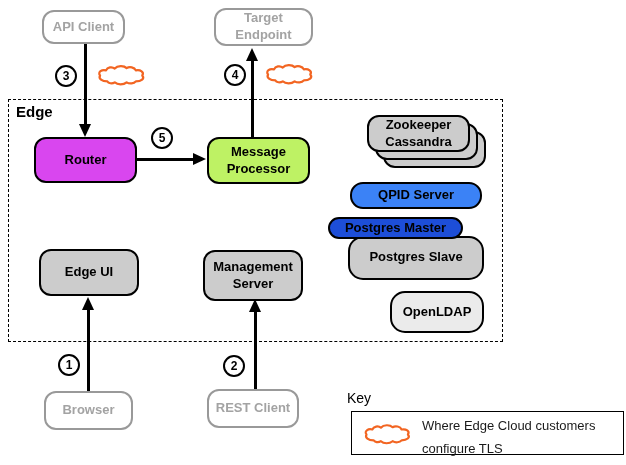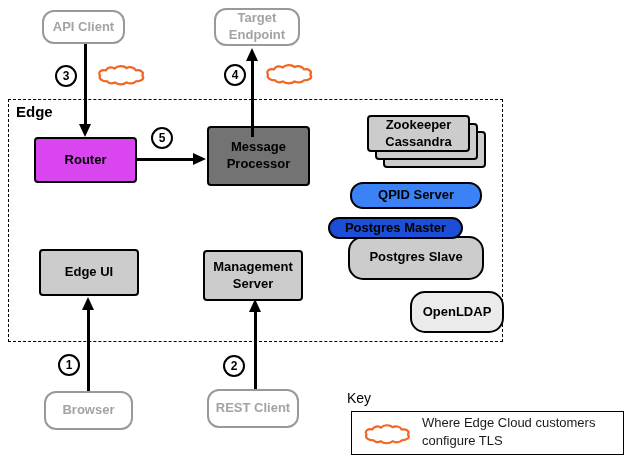--- a/index.html
+++ b/index.html
@@ -6,21 +6,21 @@
   #canvas{
     position:relative;width:626px;height:465px;background:#fff;overflow:hidden;
     font-family:"Liberation Sans",sans-serif;
   }
   
   .edge-box{position:absolute;left:8px;top:99px;width:495px;height:243px;
     border:1.5px dashed #000;box-sizing:border-box;z-index:0;}
   .edge-label{position:absolute;left:16px;top:103px;font-size:15px;font-weight:bold;color:#000;z-index:1;}
   
   .node{position:absolute;box-sizing:border-box;background:#ccc;border:2.5px solid #000;
-    border-radius:4px;display:flex;flex-direction:column;align-items:center;justify-content:center;
+    border-radius:12px;display:flex;flex-direction:column;align-items:center;justify-content:center;
     text-align:center;font-weight:bold;font-size:13px;color:#000;line-height:1.3;z-index:2;}
   .pill{border-radius:15px;}
   
   .external{background:#fff;border:2px solid #999;border-radius:12px;color:#a3a3a3;z-index:2;}
   .light{background:#ebebeb;}
   
   .vline,.hline{position:absolute;background:#000;z-index:3;}
   .vline{width:2.5px;}
   .hline{height:2.5px;}
   .ah-down{position:absolute;width:0;height:0;border-left:6px solid transparent;
@@ -34,47 +34,47 @@
     border:2px solid #000;box-sizing:border-box;display:flex;align-items:center;justify-content:center;
     font-size:12px;font-weight:bold;color:#000;z-index:4;}
   
   .cloud{position:absolute;z-index:4;overflow:visible;}
   .cloud path{fill:#fff;stroke:#f26522;stroke-width:2.4;stroke-linejoin:round;}
   
   .key-title{position:absolute;left:347px;top:390px;font-size:14px;color:#000;z-index:2;}
   .key-box{position:absolute;left:351px;top:411px;width:273px;height:44px;border:1.5px solid #000;
     box-sizing:border-box;background:#fff;display:flex;align-items:center;z-index:2;}
   .key-cloud-slot{position:absolute;left:10px;top:11px;}
-  .key-text{position:absolute;left:70px;top:2px;width:200px;font-size:13px;color:#1a1a1a;line-height:18px;}
+  .key-text{position:absolute;left:70px;top:2px;width:200px;font-size:13px;color:#1a1a1a;line-height:23px;}
 </style>
 </head>
 <body>
 
 <div id="canvas">
 
   <div class="edge-box"></div>
   <div class="edge-label">Edge</div>
 
   <div class="node external" style="left: 42px; top: 10px; width: 83px; height: 34px; border-color: rgb(153, 153, 153); color: rgb(163, 163, 163); justify-content: center;">
     <span>API Client</span>
   </div>
-  <div class="node external" style="left: 214px; top: 8px; width: 86px; height: 38px; padding: 0px 8px; border-color: rgb(153, 153, 153); color: rgb(163, 163, 163);">
+  <div class="node external" style="left: 214px; top: 8px; width: 99px; height: 38px; padding: 0px 8px; border-color: rgb(153, 153, 153); color: rgb(163, 163, 163);">
     <span>Target Endpoint</span>
   </div>
   <div class="node external" style="left: 44px; top: 391px; width: 89px; height: 39px; border-color: rgb(153, 153, 153); color: rgb(163, 163, 163);">
     <span>Browser</span>
   </div>
   <div class="node external" style="left: 207px; top: 389px; width: 92px; height: 39px; border-color: rgb(153, 153, 153); color: rgb(163, 163, 163);">
     <span>REST Client</span>
   </div>
 
   <div class="node" style="left: 34px; top: 137px; width: 103px; height: 46px; background: #d946ef;">
     <span>Router</span>
   </div>
-  <div class="node" style="left: 207px; top: 126px; width: 103px; height: 60px; padding: 0px 10px; background: #737373;">
+  <div class="node" style="left: 207px; top: 137px; width: 103px; height: 47px; padding: 0px 10px; background: #bef264;">
     <span>Message Processor</span>
   </div>
   <div class="node" style="left: 39px; top: 249px; width: 100px; height: 47px; background: rgb(204, 204, 204);">
     <span>Edge UI</span>
   </div>
   <div class="node" style="left: 203px; top: 250px; width: 100px; height: 51px; padding: 0px 6px; background: rgb(204, 204, 204);">
     <span>Management Server</span>
   </div>
 
   <div class="node" style="left: 383px; top: 131px; width: 103px; height: 37px; background: rgb(204, 204, 204);"></div>
@@ -88,21 +88,21 @@
     <span>QPID Server</span>
   </div>
 
   <div class="node pill" style="left: 348px; top: 236px; width: 136px; height: 44px; justify-content: flex-end; padding-bottom: 12px; z-index: 2; background: rgb(204, 204, 204);">
     <span>Postgres Slave</span>
   </div>
   <div class="node pill" style="left: 328px; top: 217px; width: 135px; height: 22px; z-index: 3; background: #1d4ed8;">
     <span>Postgres Master</span>
   </div>
 
-  <div class="node pill light" style="left: 410px; top: 291px; width: 94px; height: 42px; background: rgb(235, 235, 235);">
+  <div class="node pill light" style="left: 390px; top: 291px; width: 94px; height: 42px; background: rgb(235, 235, 235);">
     <span>OpenLDAP</span>
   </div>
 
   <div class="vline" style="left:84px;top:44px;height:82px;"></div>
   <div class="ah-down" style="left:79px;top:124px;"></div>
 
   <div class="vline" style="left:251px;top:59px;height:78px;"></div>
   <div class="ah-up" style="left:246px;top:48px;"></div>
 
   <div class="hline" style="left:137px;top:158px;width:58px;"></div>

